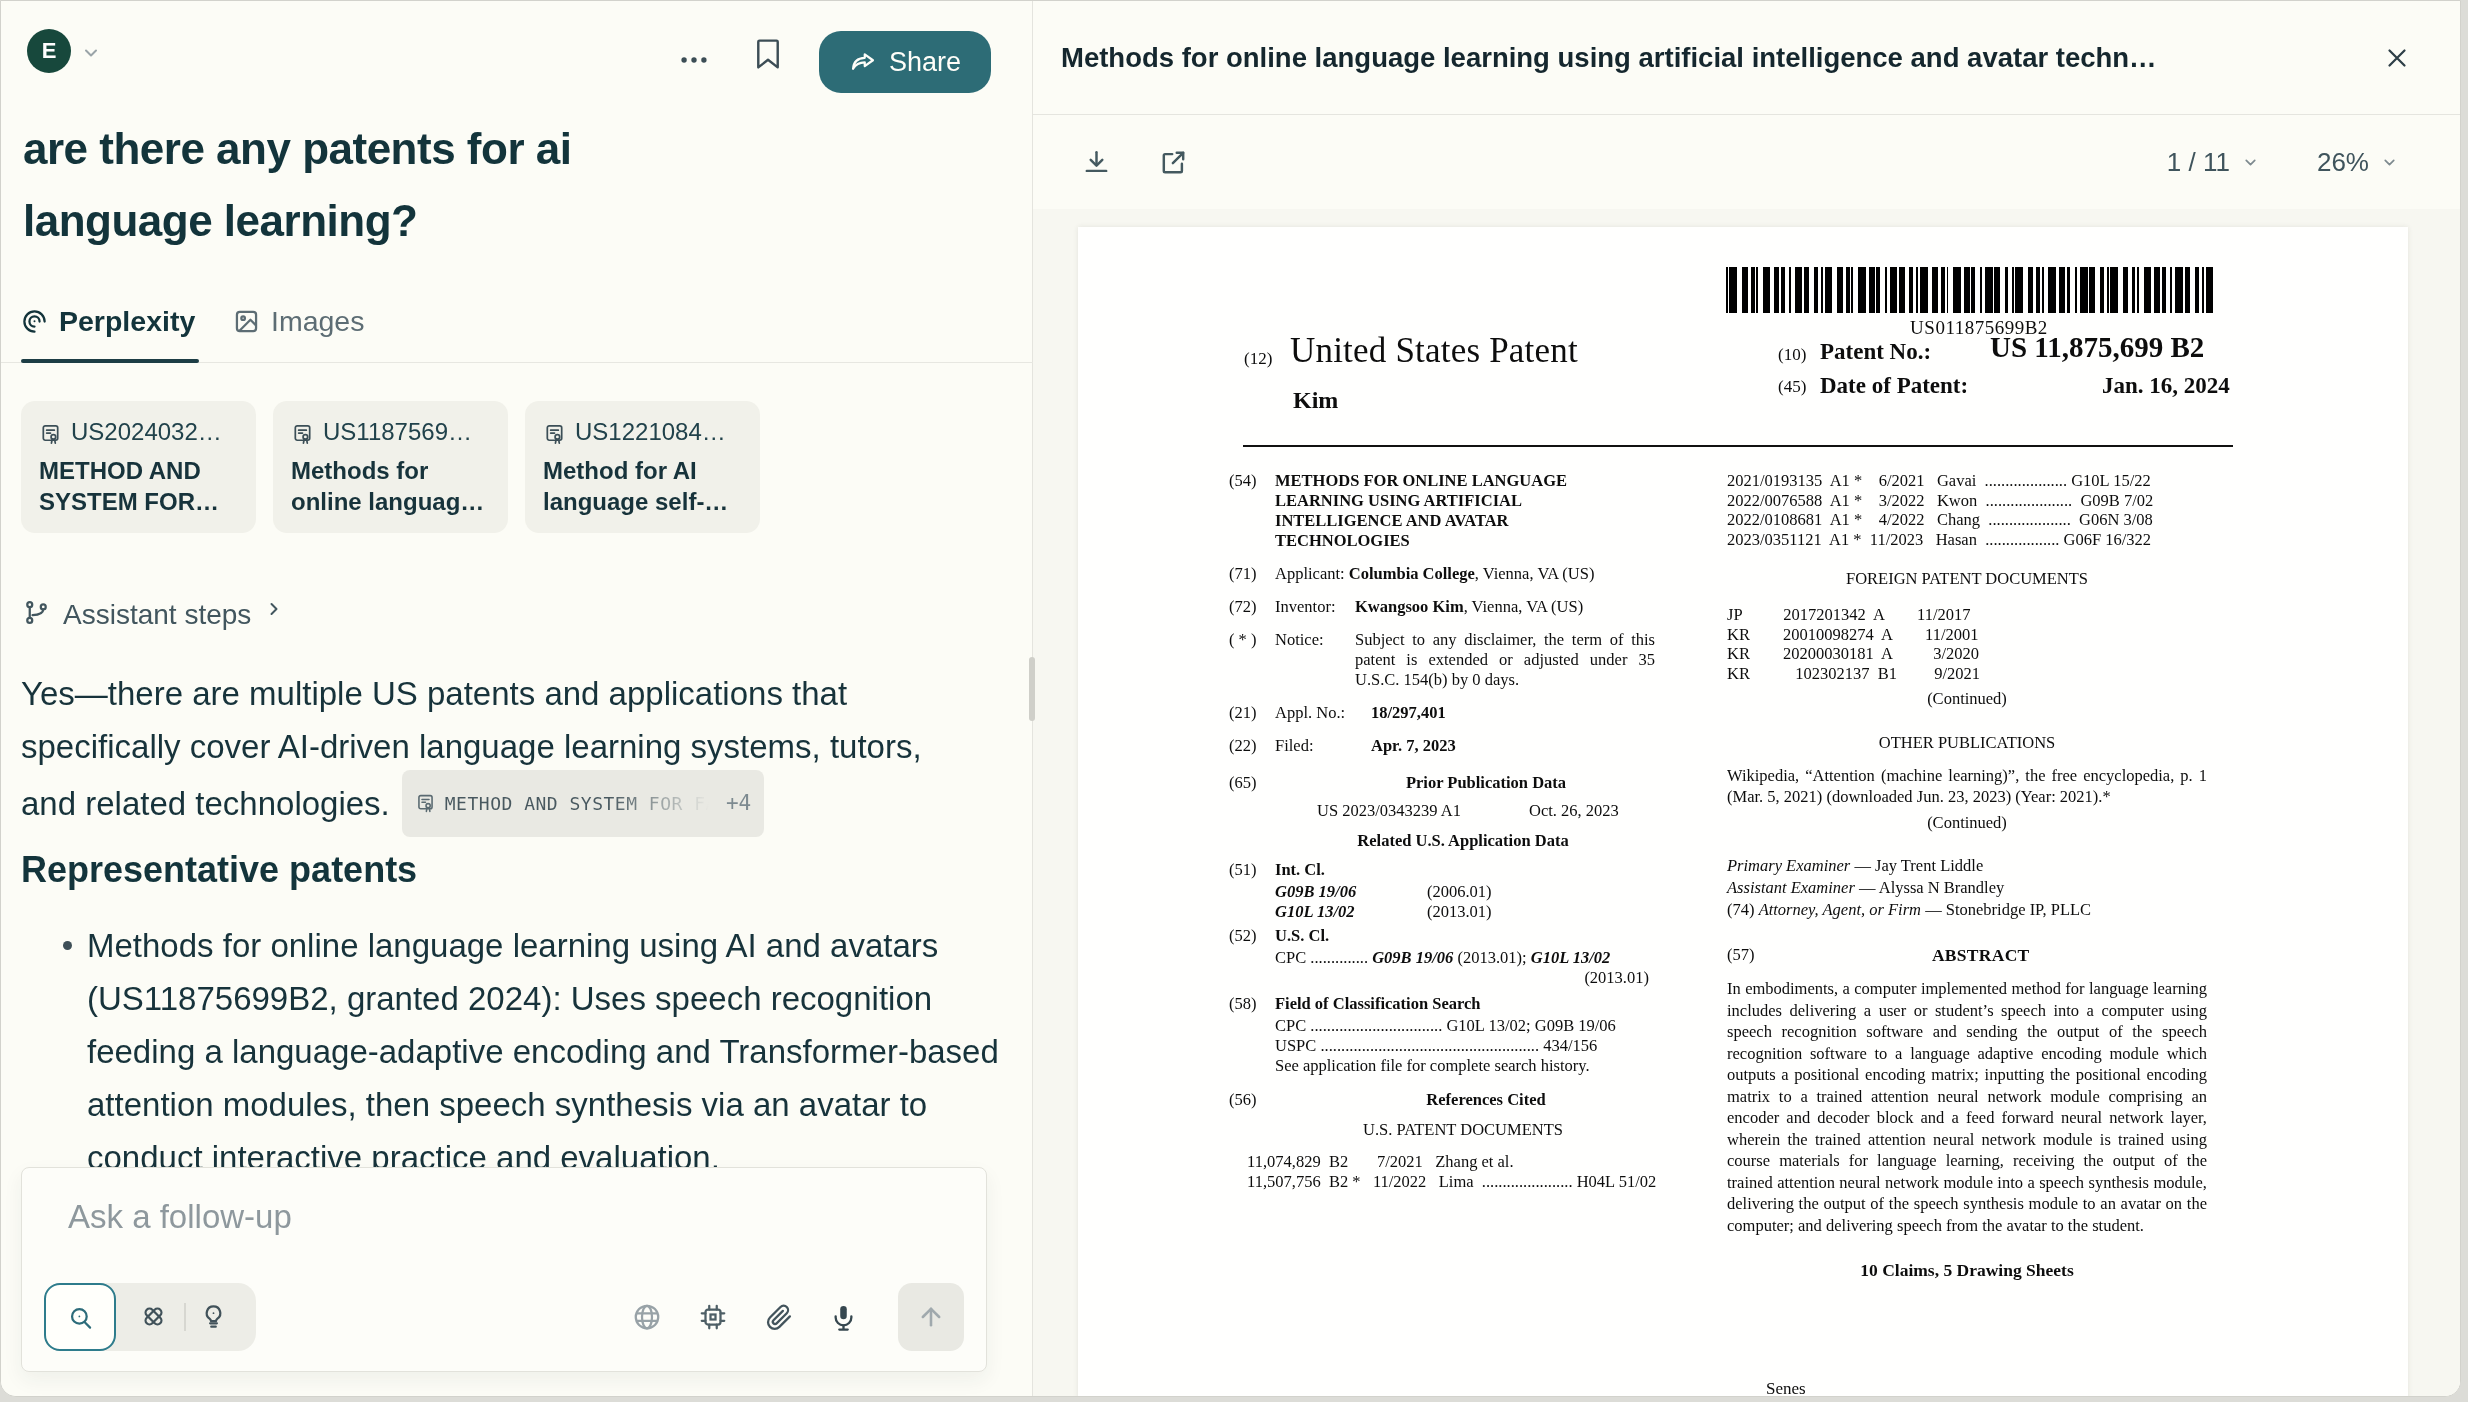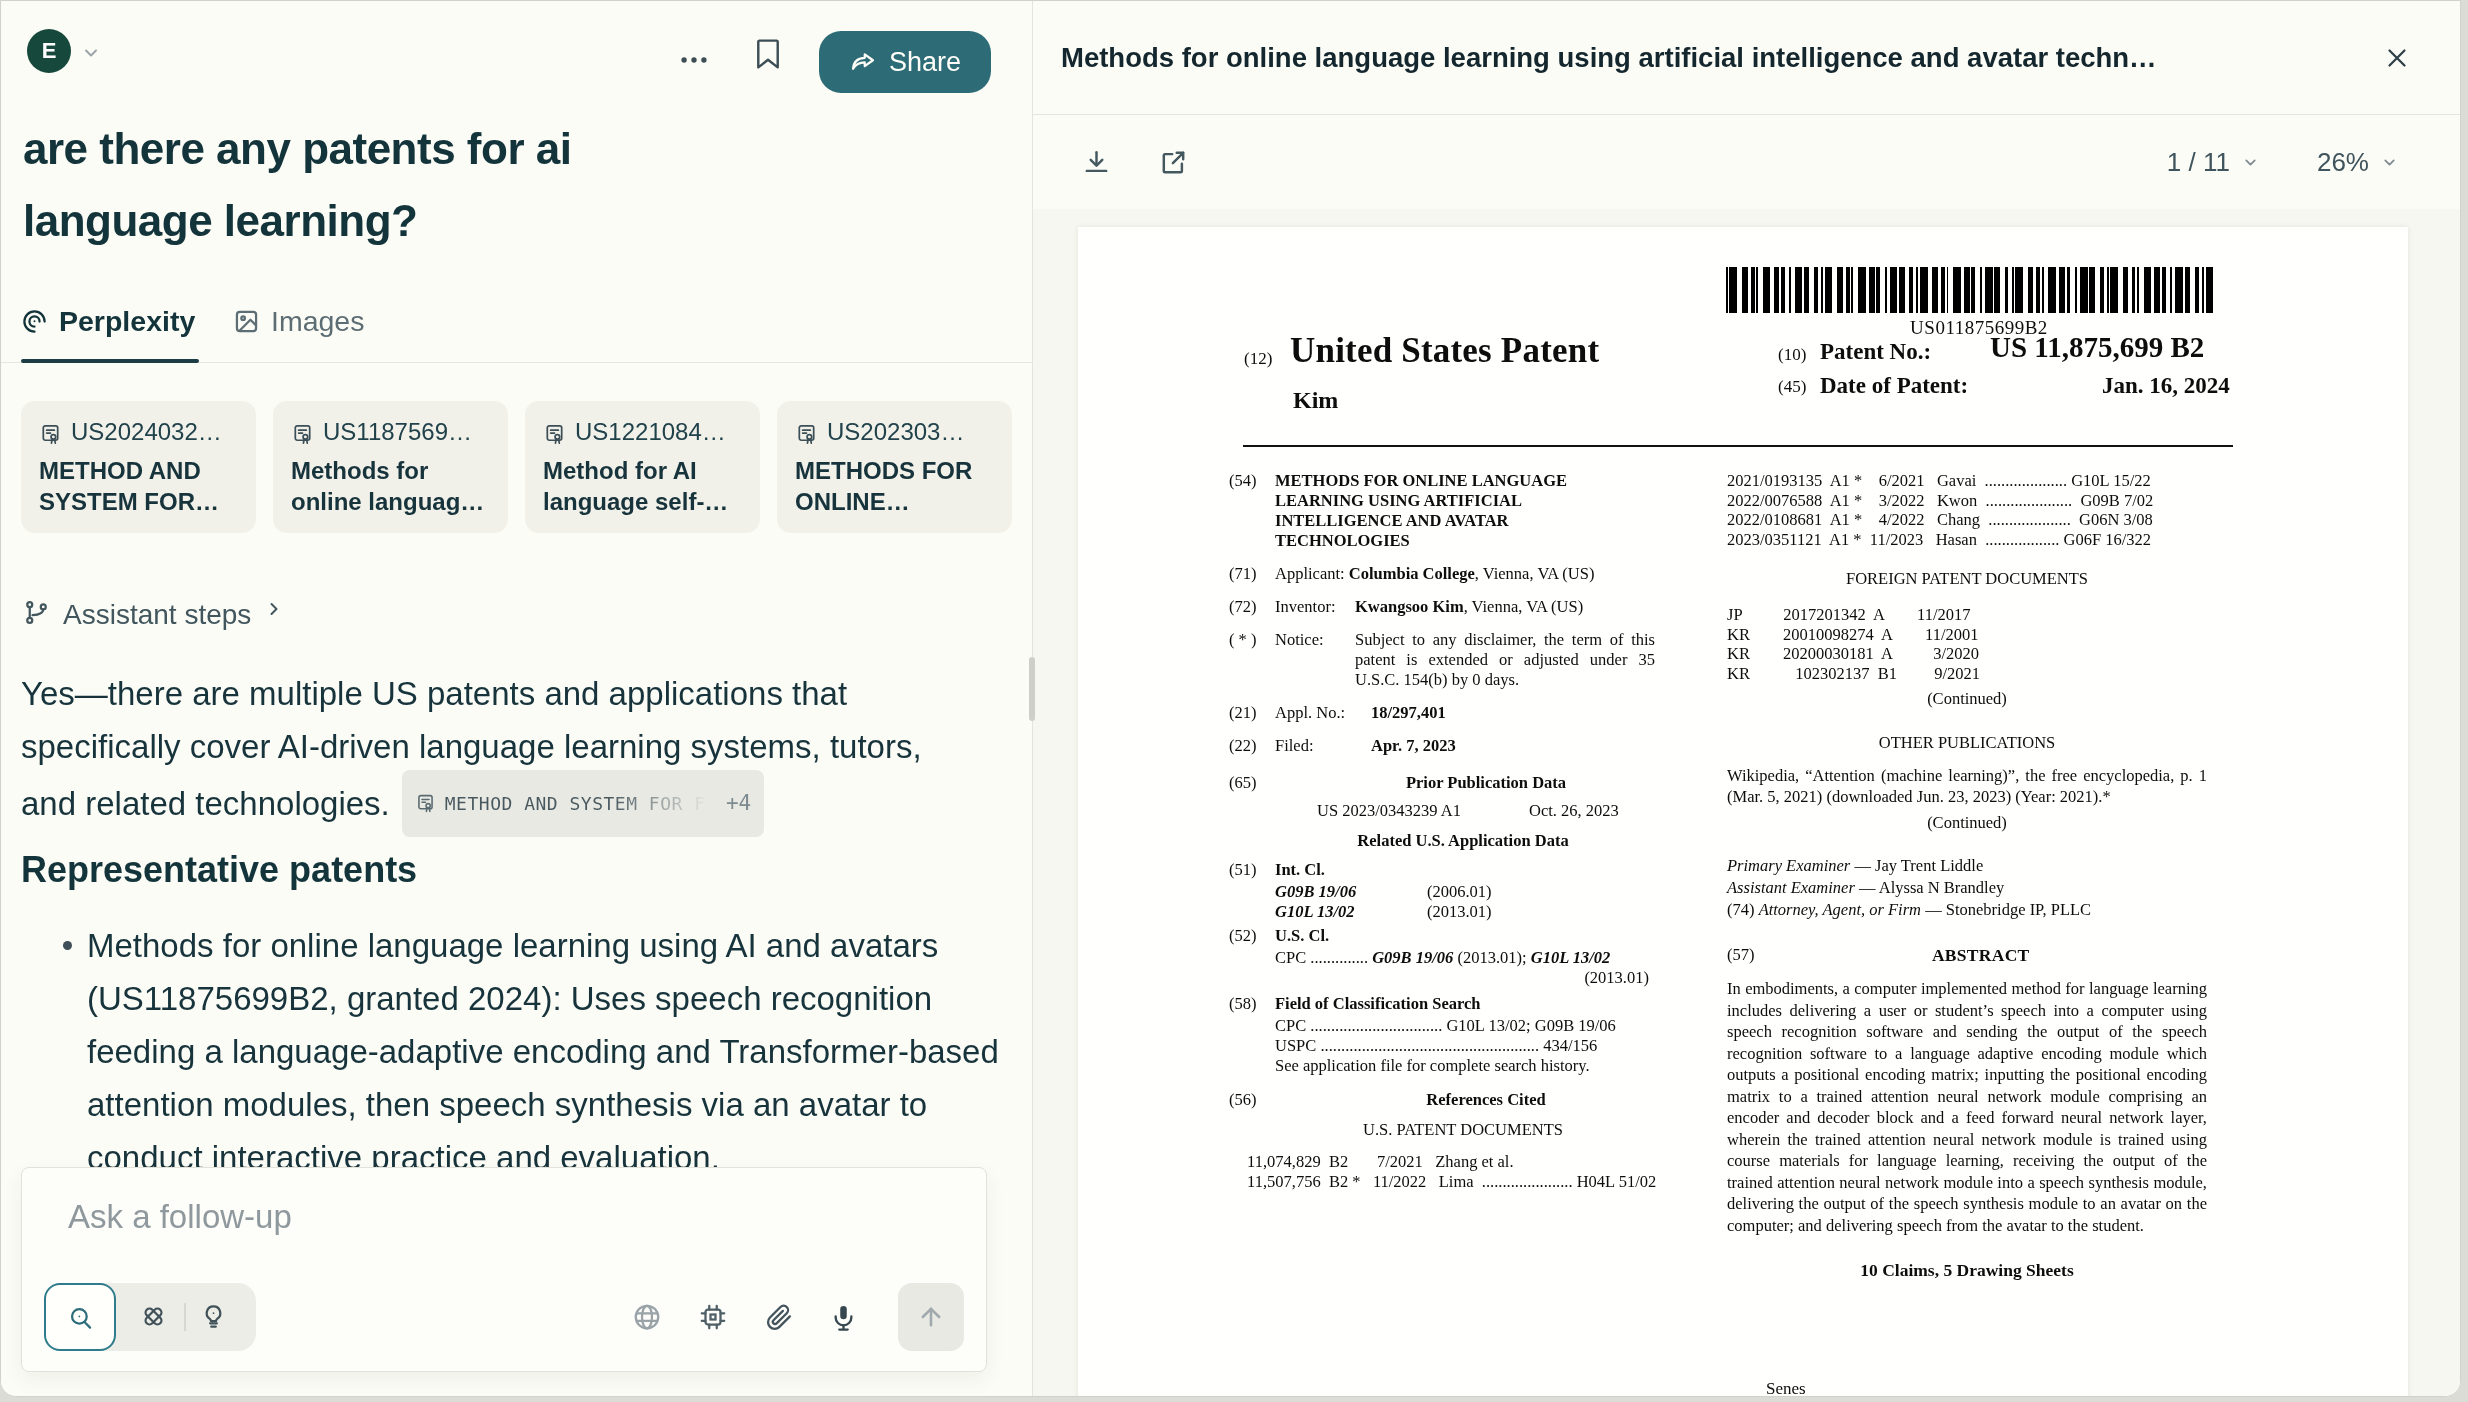--- a/index.html
+++ b/index.html
@@ -72,21 +72,21 @@
   .tb-ctrl{display:flex;align-items:center;gap:12px;cursor:pointer}
   .tb-ctrl .ic{color:#7e8a8f}
   .viewport{flex:1;position:relative;background:#f7f7f1;overflow:hidden}
   .page{position:absolute;left:45px;top:18px;width:1330px;height:1400px;background:#fffffe;box-shadow:0 0 5px rgba(60,60,50,.10);
         font-family:"Liberation Serif",serif;color:#0d0d0d}
 
   .barcode{position:absolute;left:648px;top:40px;width:506px;height:46px;display:flex;align-items:stretch}
   .barcode b{display:block;background:#000;flex:none}
   .barcode-text{position:absolute;left:648px;top:90px;width:506px;text-align:center;font-size:19px;letter-spacing:.5px}
   .ph-num{position:absolute;font-size:17px}
-  .ph-usp{position:absolute;left:212px;top:104px;font-size:35px;font-weight:700;letter-spacing:.2px}
+  .ph-usp{position:absolute;left:212px;top:104px;font-size:35px;font-weight:400;letter-spacing:.2px}
   .ph-kim{position:absolute;left:215px;top:160px;font-size:24px;font-weight:700}
   .ph-pn-lbl{position:absolute;left:742px;top:112px;font-size:23px;font-weight:700}
   .ph-pn-val{position:absolute;left:912px;top:104px;font-size:29px;font-weight:700}
   .ph-dt-lbl{position:absolute;left:742px;top:146px;font-size:23px;font-weight:700}
   .ph-dt-val{position:absolute;left:1024px;top:146px;font-size:23px;font-weight:700}
   .ph-hr{position:absolute;left:165px;top:218px;width:990px;height:2px;background:#111}
 
   .cols{position:absolute;left:151px;top:244px;width:990px;display:flex;gap:30px;font-size:16.5px;line-height:20px}
   .colL{width:468px}
   .colR{width:480px}
@@ -211,34 +211,20 @@
               <svg width="23" height="23" viewBox="0 0 24 24" fill="none" stroke="currentColor" stroke-width="1.8" stroke-linecap="round" stroke-linejoin="round">
                 <rect x="4.5" y="3" width="15" height="15" rx="2"></rect>
                 <path d="M8 7.5h8M8 10.5h4"></path>
                 <circle cx="15" cy="14.5" r="2.4"></circle>
                 <path d="M13.8 16.5 13 21M16.2 16.5 17 21"></path>
               </svg>
             </span>
             <span>US1221084…</span>
           </div>
         <div class="card-title">Method for AI language self-…</div>
-      </div>
-      <div class="card">
-        <div class="card-id">
-            <span class="ic">
-              <svg width="23" height="23" viewBox="0 0 24 24" fill="none" stroke="currentColor" stroke-width="1.8" stroke-linecap="round" stroke-linejoin="round">
-                <rect x="4.5" y="3" width="15" height="15" rx="2"></rect>
-                <path d="M8 7.5h8M8 10.5h4"></path>
-                <circle cx="15" cy="14.5" r="2.4"></circle>
-                <path d="M13.8 16.5 13 21M16.2 16.5 17 21"></path>
-              </svg>
-            </span>
-            <span>US202303…</span>
-          </div>
-        <div class="card-title">METHODS FOR ONLINE…</div>
       </div>
     </div>
 
     <div class="steps">
       <span class="ic">
         <svg width="27" height="27" viewBox="0 0 24 24" fill="none" stroke="currentColor" stroke-width="2" stroke-linecap="round" stroke-linejoin="round">
             <circle cx="6" cy="5" r="2.2"></circle>
             <circle cx="6" cy="19" r="2.2"></circle>
             <circle cx="18" cy="7" r="2.2"></circle>
             <path d="M6 7.2v9.6"></path>

